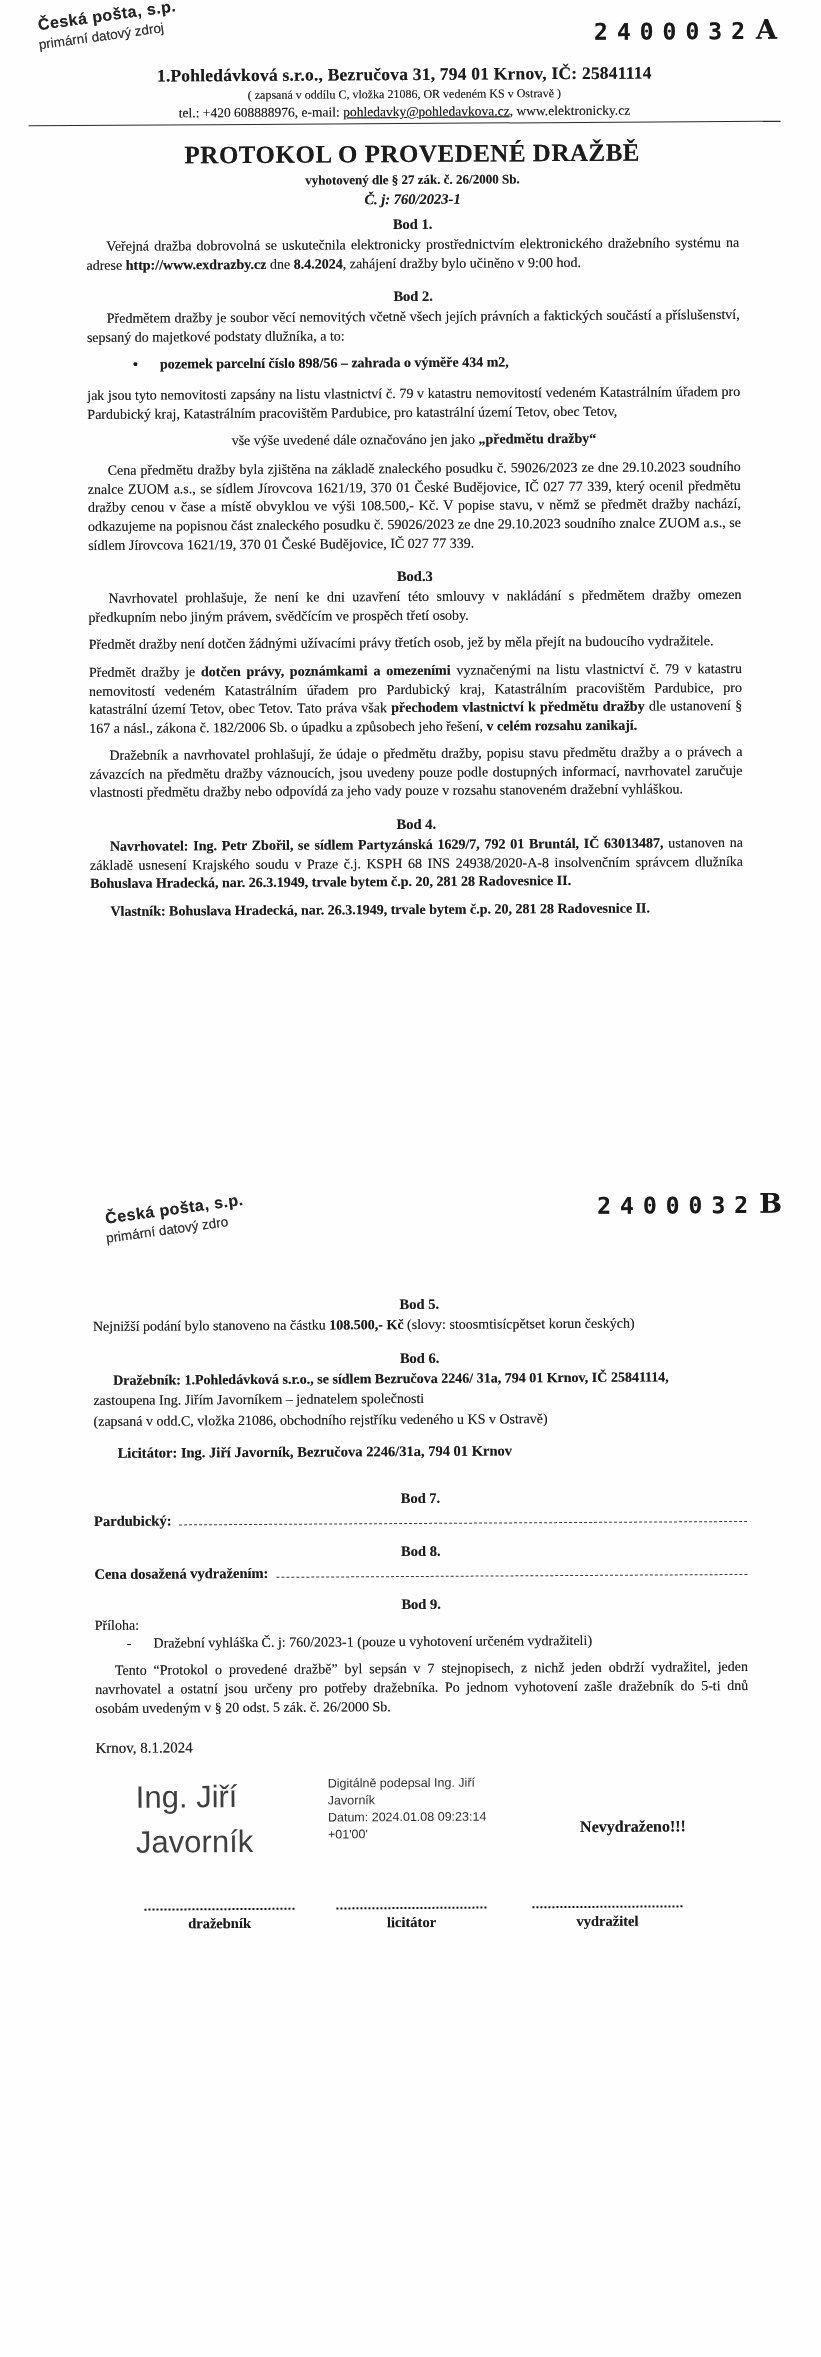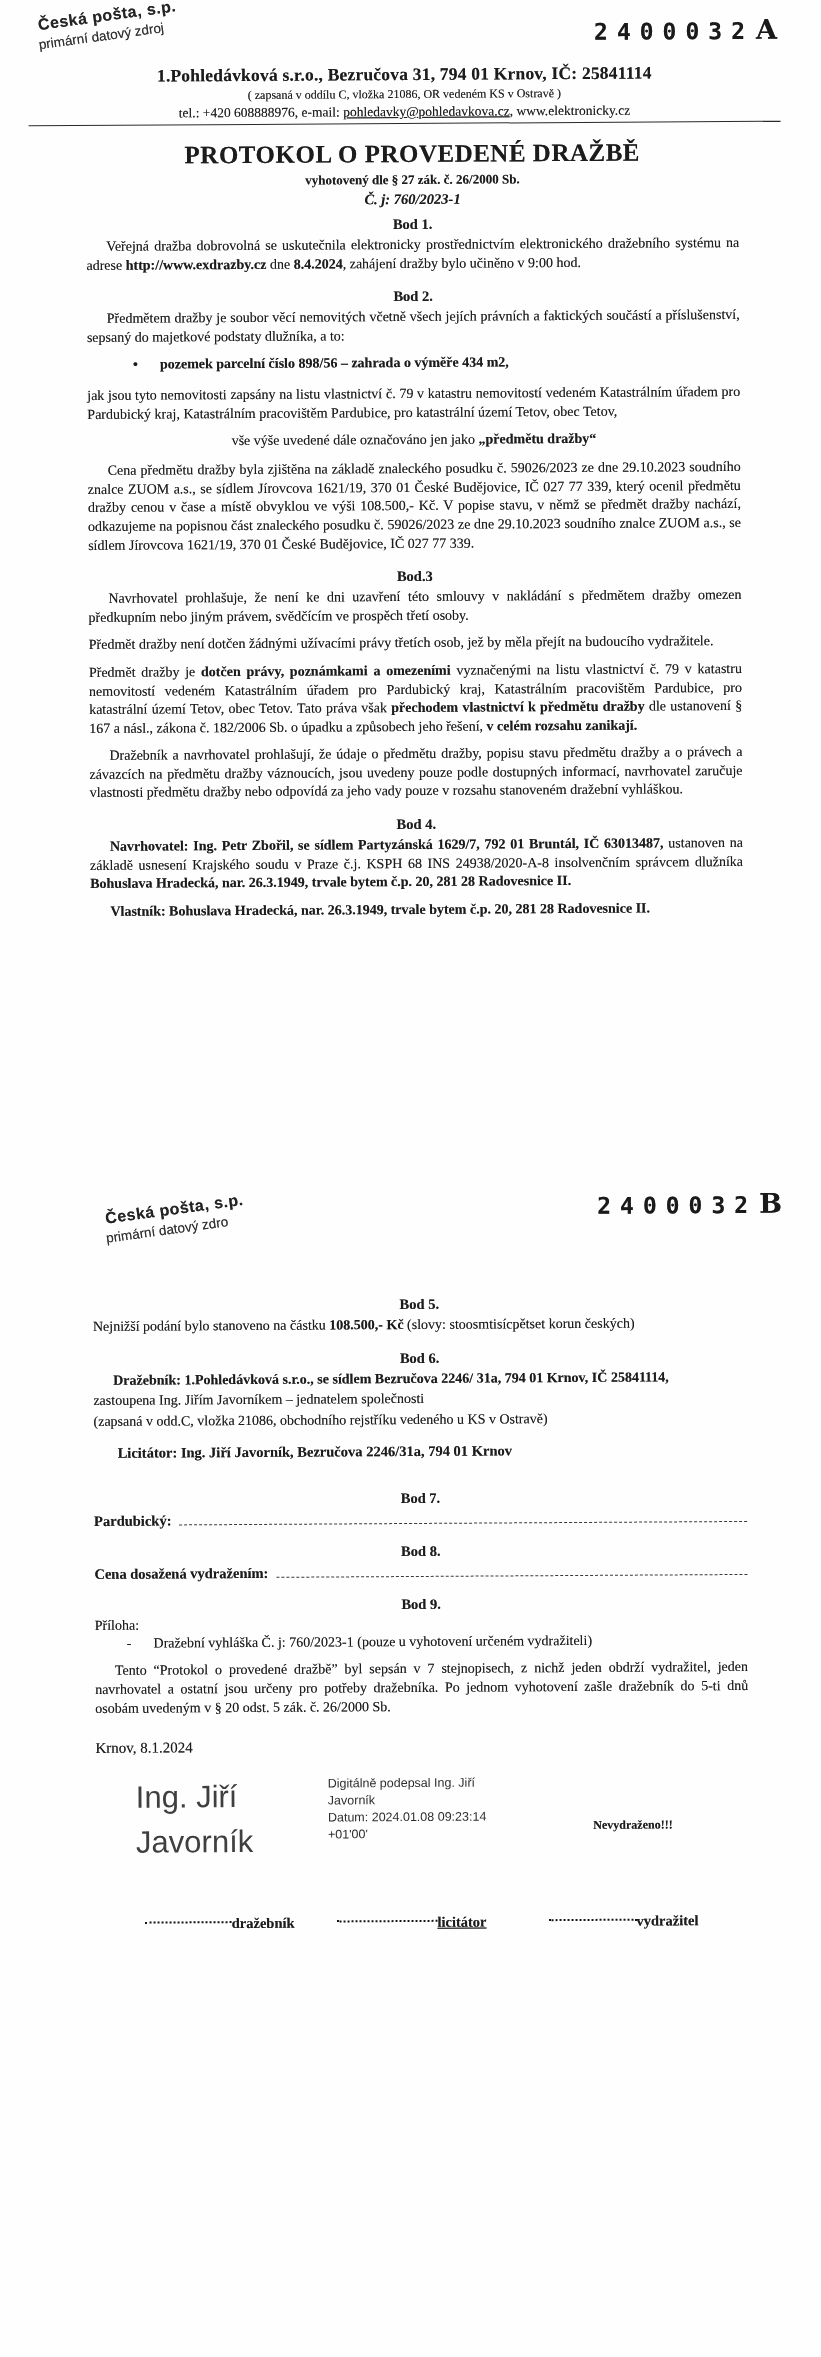--- a/index.html
+++ b/index.html
@@ -119,41 +119,41 @@
     margin:0 0 4px 8px;
     height:1px;
   }
   .licitator{font-size:14.5px;font-weight:bold;margin:14px 0 10px 24px;}
   .priloha-label{font-size:14px;margin:2px 0 2px 0;}
   .priloha-item{font-size:14px;margin:2px 0 10px 32px;}
   .priloha-item .dash{margin-right:22px;}
   .place-date{font-size:15px;margin:22px 0 0 0;}
   
   .sigarea{position:relative;height:170px;margin-top:6px;}
-  .sigcol{position:absolute;bottom:0;display:flex;align-items:center;}
+  .sigcol{position:absolute;bottom:0;display:flex;flex-direction:column;align-items:center;}
   .sigcol .sigline{border-bottom:2.4px dotted #161616;width:100%;height:1px;margin-bottom:2px;}
   .sigcol .siglabel{font-size:14.5px;font-weight:bold;margin-top:3px;}
   .col-drazebnik{left:48px;width:150px;}
-  .col-licitator{left:240px;width:150px;text-decoration:underline;}
-  .col-vydrazitel{left:452px;width:150px;}
+  .col-licitator{left:240px;width:150px;}
+  .col-vydrazitel{left:436px;width:150px;}
   .signame{
     position:absolute;left:40px;top:12px;width:220px;
     font-family:"Liberation Sans", sans-serif;
     font-size:31px;color:#3f3f3f;line-height:45px;
     text-shadow:none;
   }
   .digsig{
     position:absolute;left:232px;top:14px;width:180px;
     font-family:"Liberation Sans", sans-serif;
     font-size:12.5px;line-height:17px;color:#2e2e2e;
     text-shadow:none;
   }
   .nevydrazeno{
     position:absolute;left:462px;top:58px;width:150px;
-    font-size:12px;font-weight:bold;text-align:center;
+    font-size:16px;font-weight:bold;text-align:center;
   }
 </style>
 </head>
 <body>
 
 <div class="page">
   <div class="scan">
 
     <div class="stamp stamp-a">
       <div class="org">Česká pošta, s.p.</div>

